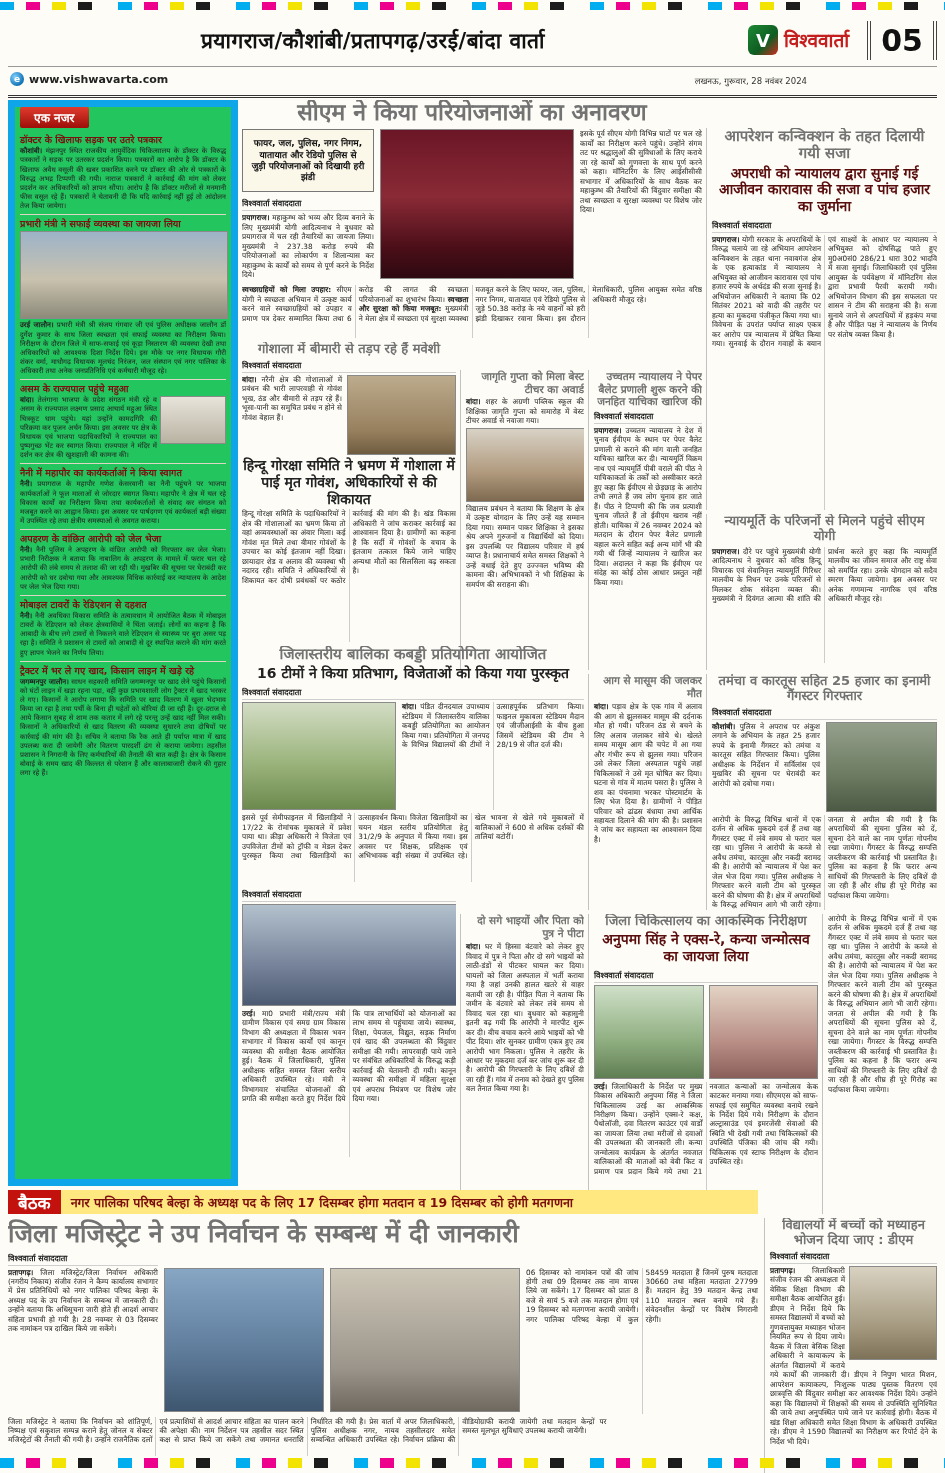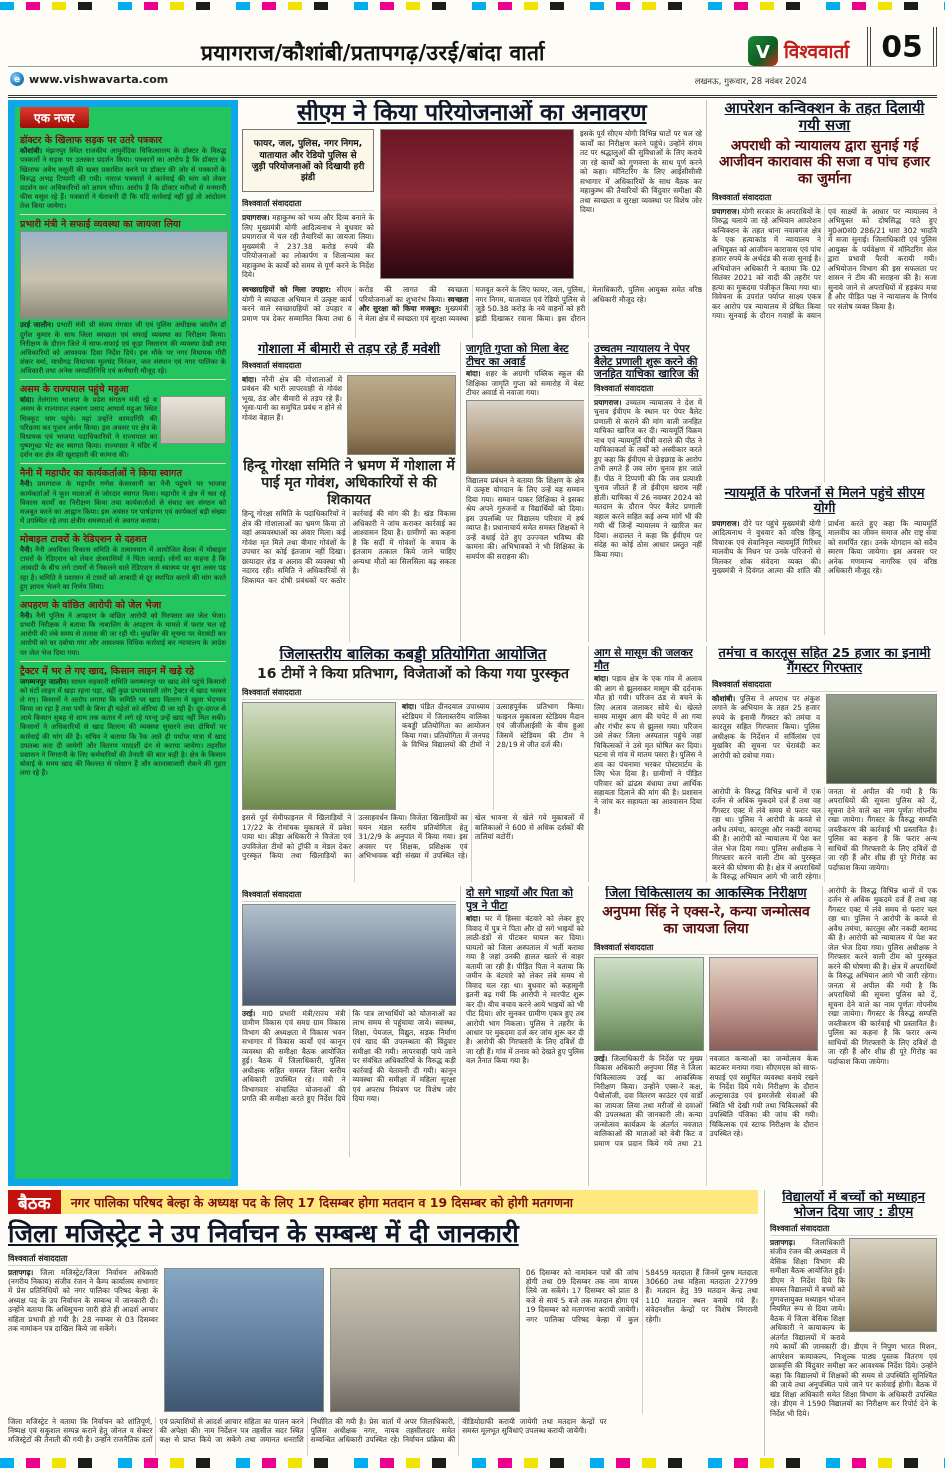--- a/index.html
+++ b/index.html
@@ -8,48 +8,48 @@
   .abs{position:absolute;box-sizing:border-box;overflow:hidden;}
 
   
   .colorbar{background:repeating-linear-gradient(90deg,
       #00aeef 0 14px, transparent 14px 26px,
       #ec008c 26px 40px, transparent 40px 52px,
       #f2e400 52px 66px, transparent 66px 78px,
       #1c1c1c 78px 92px, transparent 92px 118px);}
 
   
-  .head-row1{display:flex;align-items:flex-end;height:52px;border-bottom:1px solid #999;}
+  .head-row1{display:flex;align-items:center;height:52px;border-bottom:1px solid #999;}
   .region{flex:1;text-align:center;font-weight:bold;font-size:21px;letter-spacing:.5px;}
   .brand{display:flex;align-items:center;gap:6px;padding:0 10px;}
   .brand-emblem{width:30px;height:30px;border-radius:6px;color:#fff;font-weight:bold;font-size:18px;
       display:flex;align-items:center;justify-content:center;
       background:linear-gradient(135deg,#1d8a34,#0f5c22 60%,#d22b1f);}
   .brand-name{color:#c41e1e;font-weight:bold;font-size:19px;line-height:1;}
   .brand-date{font-size:8.5px;color:#333;margin-top:3px;}
   .pageno-box{border-left:4px double #444;border-right:4px double #444;padding:2px 10px;margin-left:8px;}
   .pageno-box span{font-size:30px;font-weight:bold;}
   .head-row2{display:flex;align-items:center;height:24px;font-size:11px;}
   .globe{width:14px;height:14px;border-radius:50%;margin:0 5px 0 2px;
       background:radial-gradient(circle at 35% 35%,#7fd0ff,#1273b5 70%,#0a4f80);
       color:#fff;font-size:9px;font-weight:bold;display:flex;align-items:center;justify-content:center;}
   .website{font-weight:bold;color:#222;}
   .head-rule{border-bottom:3px double #333;}
 
   
-  h1,h2,h3{margin:0;color:#0f172a;text-decoration:underline;}
+  h1,h2,h3{margin:0;color:#737373;}
   .byline{font-weight:bold;font-size:8px;color:#222;padding:2px 0;border-bottom:1px solid #cfcfcf;margin-bottom:2px;}
   .body{font-size:7.3px;line-height:1.3;text-align:justify;color:#222;}
   .city{font-weight:bold;}
   .cols2{column-count:2;column-gap:7px;column-rule:1px solid #ccc;}
   .cols3{column-count:3;column-gap:7px;column-rule:1px solid #ccc;}
   .cols4{column-count:4;column-gap:7px;column-rule:1px solid #ccc;}
   .cols5{column-count:5;column-gap:7px;column-rule:1px solid #ccc;}
   .photo{border:1px solid #8a8a8a;background:#bbb;}
-  .bl{border-left:1px solid #c2c2c2;padding-left:5px;}
+  .bl{border-left:1px solid #c2c2c2;padding-left:5px;margin-top:28px;}
 
   
   .sidebar{border:7px solid #0ea5e9;padding:0 5px;background:#22c55e;}
   .eknajar-title{display:inline-block;background:linear-gradient(#e23b2e,#9c0f08);color:#fff;
       font-weight:bold;font-size:12px;padding:2px 14px;border-radius:2px;margin-bottom:3px;}
   .sb-item{border-bottom:1px solid #ddd6c4;padding:3px 0;}
   .sb-head{color:#7a1010;font-weight:bold;font-size:9.5px;line-height:1.2;margin-bottom:2px;}
   .sb-body{font-size:7px;line-height:1.3;text-align:justify;color:#222;}
   .sb-photo{width:100%;height:86px;margin:2px 0;}
   .sb-photo-sm{float:right;width:64px;height:46px;margin:0 0 2px 3px;}
@@ -60,21 +60,21 @@
   .lede-box{border:1px solid #777;background:#fbf7e9;font-weight:bold;font-size:9px;
       line-height:1.25;padding:8px;text-align:center;margin-bottom:3px;}
   .cm-left{width:132px;}
   .cm-photo{width:192px;height:148px;
       background:linear-gradient(180deg,#6b1626 0%,#8a2a36 45%,#4a0e18 80%,#2d0910);}
   .cm-right{flex:1;}
   .cm-bottom{margin-top:4px;height:56px;}
 
   .h-lg{font-size:15px;line-height:1.15;text-align:center;}
   .h-md{font-size:13px;line-height:1.15;text-align:center;}
-  .h-sm{font-size:10.5px;line-height:1.2;text-align:left;}
+  .h-sm{font-size:10.5px;line-height:1.2;text-align:right;}
   .subhead{font-weight:bold;font-size:14px;text-align:center;color:#5a0d0d;line-height:1.2;margin:2px 0;}
   .subhead-dark{color:#222;}
 
   
   .strip{display:flex;align-items:stretch;}
   .strip-label{background:#c3110e;color:#fff;font-weight:bold;font-size:17px;
       display:flex;align-items:center;padding:0 10px;}
   .strip-text{flex:1;background:#ffe87f;color:#7c0d0d;font-weight:bold;font-size:12.5px;
       display:flex;align-items:center;padding:0 10px;}
 
@@ -134,27 +134,27 @@
         <span class="photo sb-photo-sm" style="background:linear-gradient(180deg,#e8e4da,#b8b2a2)"></span>
         <b class="city">बांदा।</b> <span>तेलंगाना भाजपा के प्रदेश संगठन मंत्री रहे व असम के राज्यपाल लक्ष्मण प्रसाद आचार्य महुआ स्थित चित्रकूट धाम पहुंचे। यहां उन्होंने कामदगिरि की परिक्रमा कर पूजन अर्चन किया। इस अवसर पर क्षेत्र के विधायक एवं भाजपा पदाधिकारियों ने राज्यपाल का पुष्पगुच्छ भेंट कर स्वागत किया। राज्यपाल ने मंदिर में दर्शन कर क्षेत्र की खुशहाली की कामना की।</span></div>
     </div>
 
     <div class="sb-item">
       <div class="sb-head">नैनी में महापौर का कार्यकर्ताओं ने किया स्वागत</div>
       <div class="sb-body"><b class="city">नैनी।</b> <span>प्रयागराज के महापौर गणेश केसरवानी का नैनी पहुंचने पर भाजपा कार्यकर्ताओं ने फूल मालाओं से जोरदार स्वागत किया। महापौर ने क्षेत्र में चल रहे विकास कार्यों का निरीक्षण किया तथा कार्यकर्ताओं से संवाद कर संगठन को मजबूत करने का आह्वान किया। इस अवसर पर पार्षदगण एवं कार्यकर्ता बड़ी संख्या में उपस्थित रहे तथा क्षेत्रीय समस्याओं से अवगत कराया।</span></div>
     </div>
 
     <div class="sb-item">
+      <div class="sb-head">अपहरण के वांछित आरोपी को जेल भेजा</div>
+      <div class="sb-body"><b class="city">नैनी।</b> <span>नैनी पुलिस ने अपहरण के वांछित आरोपी को गिरफ्तार कर जेल भेजा। प्रभारी निरीक्षक ने बताया कि नाबालिग के अपहरण के मामले में फरार चल रहे आरोपी की लंबे समय से तलाश की जा रही थी। मुखबिर की सूचना पर घेराबंदी कर आरोपी को धर दबोचा गया और आवश्यक विधिक कार्रवाई कर न्यायालय के आदेश पर जेल भेज दिया गया।</span></div>
+    </div>
+
+    <div class="sb-item">
       <div class="sb-head">मोबाइल टावरों के रेडिएशन से दहशत</div>
       <div class="sb-body"><b class="city">नैनी।</b> <span>नैनी अवधिका विकास समिति के तत्वावधान में आयोजित बैठक में मोबाइल टावरों के रेडिएशन को लेकर क्षेत्रवासियों ने चिंता जताई। लोगों का कहना है कि आबादी के बीच लगे टावरों से निकलने वाले रेडिएशन से स्वास्थ्य पर बुरा असर पड़ रहा है। समिति ने प्रशासन से टावरों को आबादी से दूर स्थापित कराने की मांग करते हुए ज्ञापन भेजने का निर्णय लिया।</span></div>
-    </div>
-
-    <div class="sb-item">
-      <div class="sb-head">अपहरण के वांछित आरोपी को जेल भेजा</div>
-      <div class="sb-body"><b class="city">नैनी।</b> <span>नैनी पुलिस ने अपहरण के वांछित आरोपी को गिरफ्तार कर जेल भेजा। प्रभारी निरीक्षक ने बताया कि नाबालिग के अपहरण के मामले में फरार चल रहे आरोपी की लंबे समय से तलाश की जा रही थी। मुखबिर की सूचना पर घेराबंदी कर आरोपी को धर दबोचा गया और आवश्यक विधिक कार्रवाई कर न्यायालय के आदेश पर जेल भेज दिया गया।</span></div>
     </div>
 
     <div class="sb-item" style="border-bottom:none">
       <div class="sb-head">ट्रैक्टर में भर ले गए खाद, किसान लाइन में खड़े रहे</div>
       <div class="sb-body"><b class="city">जगम्मनपुर जालौन।</b> <span>साधन सहकारी समिति जगम्मनपुर पर खाद लेने पहुंचे किसानों को घंटों लाइन में खड़ा रहना पड़ा, वहीं कुछ प्रभावशाली लोग ट्रैक्टर में खाद भरकर ले गए। किसानों ने आरोप लगाया कि समिति पर खाद वितरण में खुला भेदभाव किया जा रहा है तथा पर्ची के बिना ही चहेतों को बोरियां दी जा रही हैं। दूर-दराज से आये किसान सुबह से शाम तक कतार में लगे रहे परन्तु उन्हें खाद नहीं मिल सकी। किसानों ने अधिकारियों से खाद वितरण की व्यवस्था सुधारने तथा दोषियों पर कार्रवाई की मांग की है। सचिव ने बताया कि रैक आते ही पर्याप्त मात्रा में खाद उपलब्ध करा दी जायेगी और वितरण पारदर्शी ढंग से कराया जायेगा। तहसील प्रशासन ने निगरानी के लिए कर्मचारियों की तैनाती की बात कही है। क्षेत्र के किसान बोवाई के समय खाद की किल्लत से परेशान हैं और कालाबाजारी रोकने की गुहार लगा रहे हैं।</span></div>
     </div>
   </aside>
 
   <section class="abs" style="left:242px;top:100px;width:460px;height:238px">
     <h1 class="cm-head">सीएम ने किया परियोजनाओं का अनावरण</h1>

